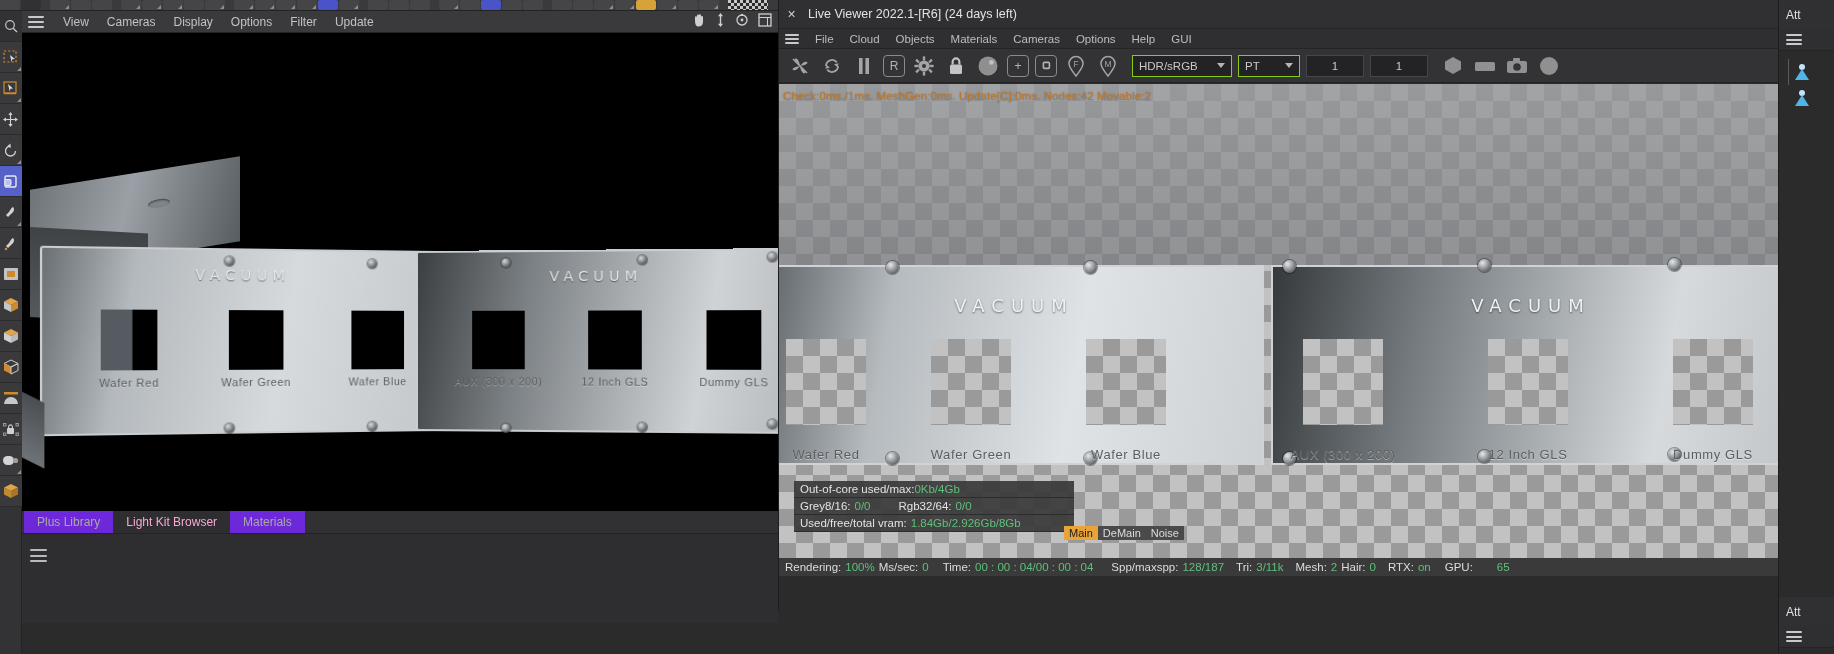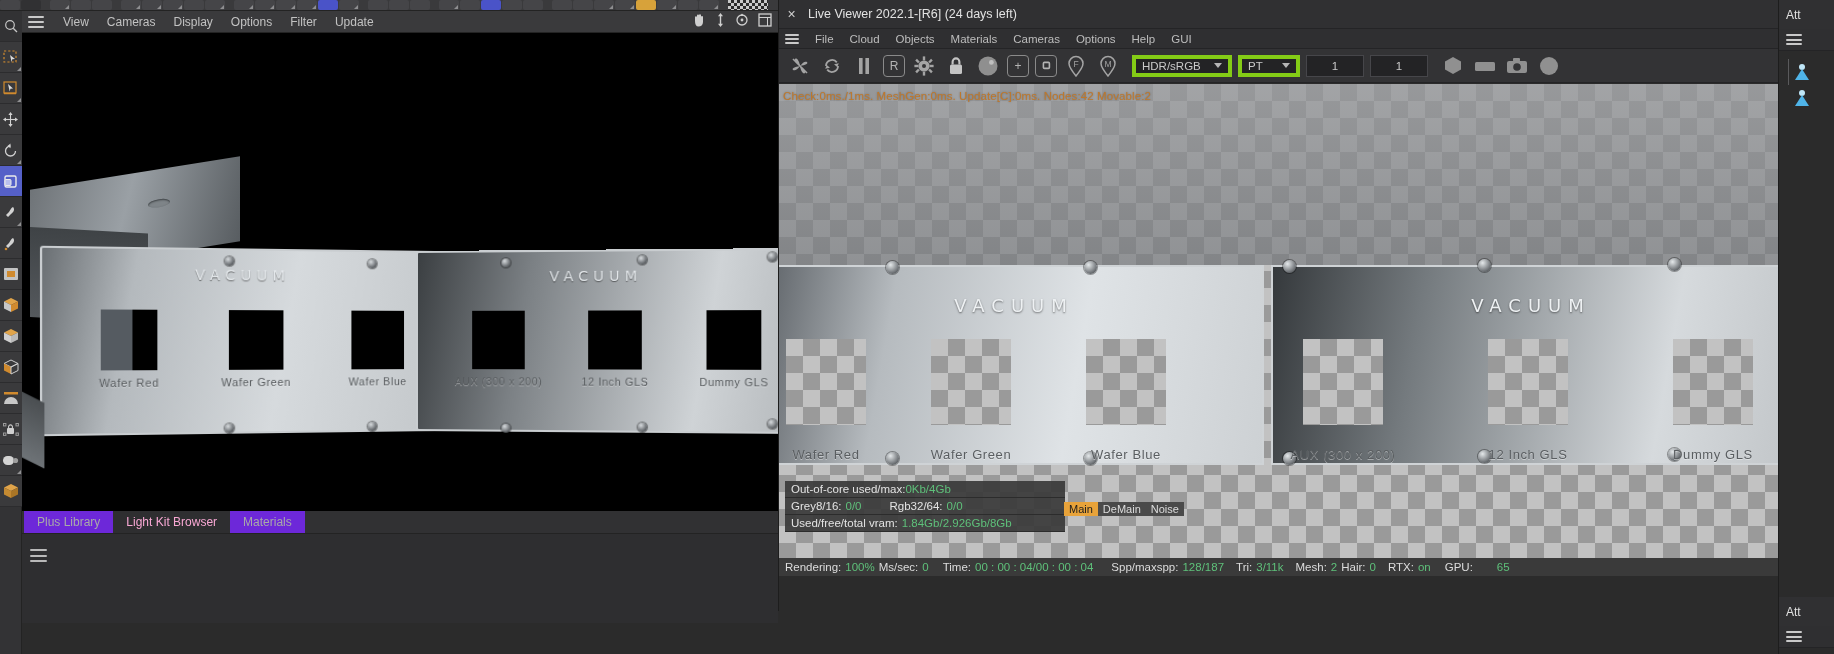--- a/index.html
+++ b/index.html
@@ -180,21 +180,21 @@
   .lv-toolbar {
     height: 34px; background: #333335; display: flex; align-items: center;
     padding-left: 8px; gap: 6px; border-bottom: 1px solid #242426;
   }
   .tool {
     width: 26px; height: 26px; display: flex; align-items: center; justify-content: center;
     color: #a8a8a8;
   }
   .tool.boxed { border: 1.5px solid #8a8a8a; border-radius: 4px; width: 22px; height: 22px; }
   .sel-box {
-    height: 22px; background: #232325; border: 4px solid #84cc16;
+    height: 22px; background: #232325; border: 1px solid #84cc16;
     display: flex; align-items: center; justify-content: space-between;
     padding: 0 6px; color: #c9c9c9; font-size: 11.5px; gap: 10px;
   }
   .num-box {
     height: 22px; width: 58px; background: #232325; border: 1px solid #46464a;
     display: flex; align-items: center; justify-content: center;
     color: #c9c9c9; font-size: 11.5px;
   }
   .chev { width: 0; height: 0; border-left: 4px solid transparent;
           border-right: 4px solid transparent; border-top: 5px solid #b6b6b6; }
@@ -247,21 +247,21 @@
     box-shadow: 0 0 0 1px rgba(0,0,0,.35);
   }
   .checker-hole {
     background-image:
       linear-gradient(45deg, #9a9a9a 25%, transparent 25%, transparent 75%, #9a9a9a 75%),
       linear-gradient(45deg, #9a9a9a 25%, #c2c2c2 25%, #c2c2c2 75%, #9a9a9a 75%);
     background-size: 34px 34px; background-position: 0 0, 17px 17px;
   }
 
   
-  .stat-ov { position: absolute; left: 6px; z-index: 8; font-size: 11.5px;
+  .stat-ov { position: absolute; left: 15px; z-index: 8; font-size: 11.5px;
              font-family: "Liberation Sans", sans-serif; }
   .stat-row {
     background: rgba(58,58,58,.93); color: #e3e3e3;
     padding: 2px 6px; height: 17px; display: flex; align-items: center;
     border-bottom: 1px solid #2c2c2c; white-space: nowrap;
   }
   .g { color: #5ec07a; }
   .lv-status {
     position: absolute; left: 0; bottom: 0; width: 1000px; height: 18px;
     background: #3a3a3a; color: #ddd; font-size: 11.5px;
@@ -757,21 +757,21 @@
           <span class="g" style="margin-left:4px;">0/0</span>
           <span style="margin-left:28px;">Rgb32/64:</span>
           <span class="g" style="margin-left:4px;">0/0</span>
         </div>
         <div class="stat-row">
           <span>Used/free/total vram:</span>
           <span class="g" style="margin-left:4px;">1.84Gb/2.926Gb/8Gb</span>
         </div>
       </div>
 
-      <div style="position:absolute;left:285px;bottom:60px;display:flex;z-index:9;margin-top:16px;">
+      <div style="position:absolute;left:285px;bottom:36px;display:flex;z-index:9;margin-top:16px;">
         <div class="badge main">Main</div>
         <div class="badge demain">DeMain</div>
         <div class="badge noise">Noise</div>
       </div>
 
       <div class="lv-status">
         <span>Rendering:</span>
         <span class="g">100%</span>
         <span>Ms/sec:</span>
         <span class="g" style="margin-right:14px;">0</span>

